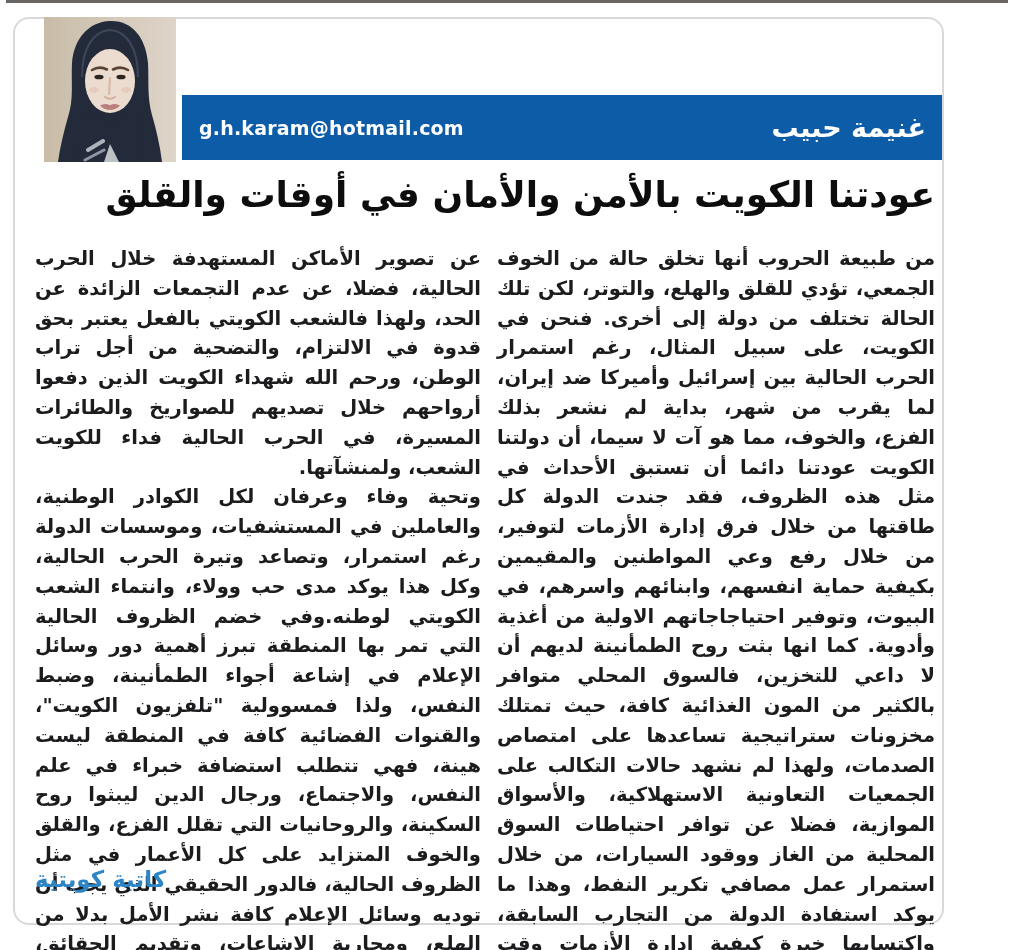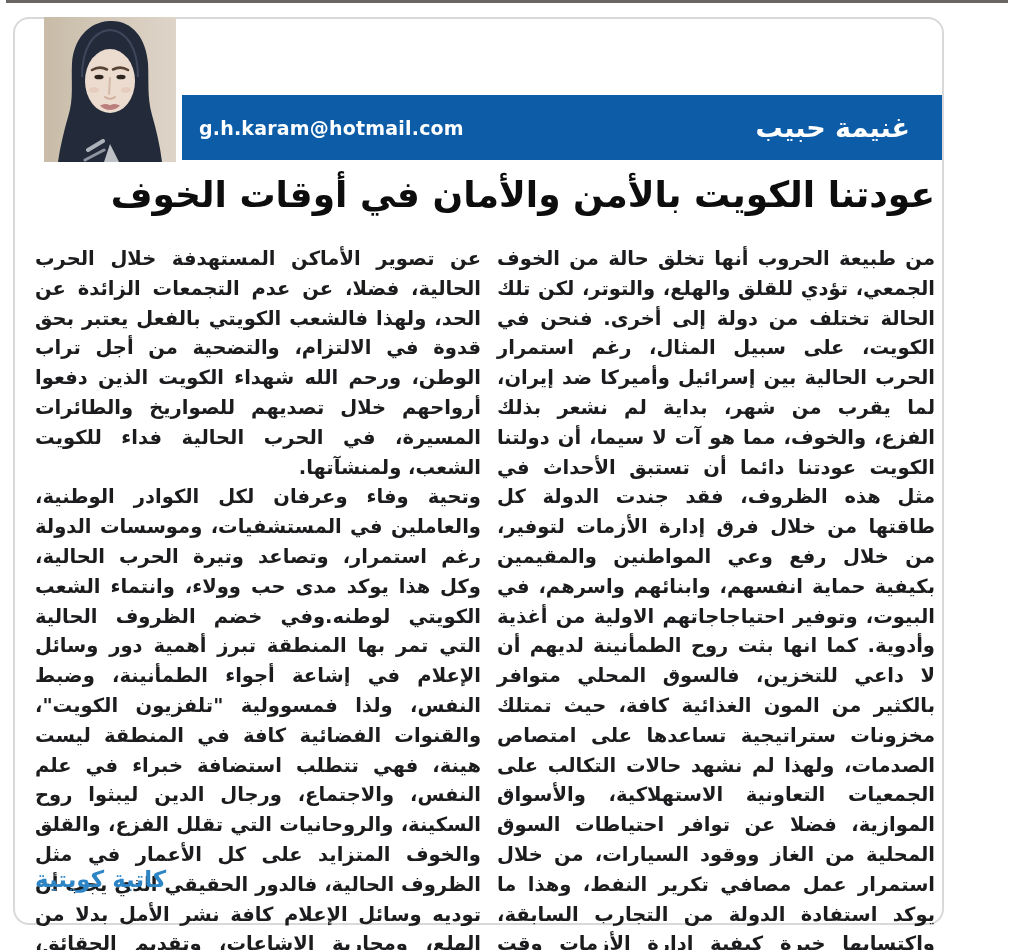--- a/index.html
+++ b/index.html
@@ -15,21 +15,21 @@
 
   .photo { position:absolute; left:44px; top:17px; width:132px; height:145px;
     overflow:hidden; }
 
   .bar { position:absolute; left:182px; top:95px; width:760px; height:65px;
     background:#0d5ca8; display:flex; align-items:center;
     justify-content:space-between; }
   .bar .email { color:#fff; font-weight:700; font-size:19px;
     padding-left:17px; letter-spacing:.2px; direction:ltr; }
   .bar .author { color:#fff; font-weight:700; font-size:27px;
-    padding-right:32px; direction:rtl; }
+    padding-right:16px; direction:rtl; }
 
   .headline { position:absolute; top:174px; right:89px; direction:rtl;
     white-space:nowrap; font-size:36px; font-weight:900; color:#0d0d0d; }
 
   .col { position:absolute; top:244px; direction:rtl; text-align:justify;
     font-weight:700; font-size:19.5px; line-height:29.8px; color:#1c1c1e; }
   .col p { margin:0; }
   .col-first  { right:89px; width:438px; }
   .col-second { left:35px;  width:446px; }
 
@@ -76,21 +76,21 @@
       <path d="M44,133 L59,124" stroke="#cfd4da" stroke-width="4" stroke-linecap="round" opacity="0.8"></path>
       <path d="M41,143 L60,133" stroke="#a9b0ba" stroke-width="3" stroke-linecap="round" opacity="0.8"></path>
     </svg>
   </div>
 
   <div class="bar">
     <span class="email">g.h.karam@hotmail.com</span>
     <span class="author">غنيمة حبيب</span>
   </div>
 
-  <h1 class="headline">عودتنا الكويت بالأمن والأمان في أوقات الخوف</h1>
+  <h1 class="headline">عودتنا الكويت بالأمن والأمان في أوقات والقلق</h1>
 
   <div class="col col-first">
     <p>من طبيعة الحروب أنها تخلق حالة من الخوف الجمعي، تؤدي للقلق والهلع، والتوتر، لكن تلك الحالة تختلف من دولة إلى أخرى. فنحن في الكويت، على سبيل المثال، رغم استمرار الحرب الحالية بين إسرائيل وأميركا ضد إيران، لما يقرب من شهر، بداية لم نشعر بذلك الفزع، والخوف، مما هو آت لا سيما، أن دولتنا الكويت عودتنا دائما أن تستبق الأحداث في مثل هذه الظروف، فقد جندت الدولة كل طاقتها من خلال فرق إدارة الأزمات لتوفير، من خلال رفع وعي المواطنين والمقيمين بكيفية حماية انفسهم، وابنائهم واسرهم، في البيوت، وتوفير احتياجاجاتهم الاولية من أغذية وأدوية. كما انها بثت روح الطمأنينة لديهم أن لا داعي للتخزين، فالسوق المحلي متوافر بالكثير من المون الغذائية كافة، حيث تمتلك مخزونات ستراتيجية تساعدها على امتصاص الصدمات، ولهذا لم نشهد حالات التكالب على الجمعيات التعاونية الاستهلاكية، والأسواق الموازية، فضلا عن توافر احتياطات السوق المحلية من الغاز ووقود السيارات، من خلال استمرار عمل مصافي تكرير النفط، وهذا ما يوكد استفادة الدولة من التجارب السابقة، واكتسابها خبرة كيفية إدارة الأزمات وقت المحن.</p>
 
   </div>
 
   <div class="col col-second">
     <p>عن تصوير الأماكن المستهدفة خلال الحرب الحالية، فضلا، عن عدم التجمعات الزائدة عن الحد، ولهذا فالشعب الكويتي بالفعل يعتبر بحق قدوة في الالتزام، والتضحية من أجل تراب الوطن، ورحم الله شهداء الكويت الذين دفعوا أرواحهم خلال تصديهم للصواريخ والطائرات المسيرة، في الحرب الحالية فداء للكويت الشعب، ولمنشآتها.</p>
     <p>وتحية وفاء وعرفان لكل الكوادر الوطنية، والعاملين في المستشفيات، وموسسات الدولة رغم استمرار، وتصاعد وتيرة الحرب الحالية، وكل هذا يوكد مدى حب وولاء، وانتماء الشعب الكويتي لوطنه.وفي خضم الظروف الحالية التي تمر بها المنطقة تبرز أهمية دور وسائل الإعلام في إشاعة أجواء الطمأنينة، وضبط النفس، ولذا فمسوولية "تلفزيون الكويت"، والقنوات الفضائية كافة في المنطقة ليست هينة، فهي تتطلب استضافة خبراء في علم النفس، والاجتماع، ورجال الدين ليبثوا روح السكينة، والروحانيات التي تقلل الفزع، والقلق والخوف المتزايد على كل الأعمار في مثل الظروف الحالية، فالدور الحقيقي الذي يجب أن توديه وسائل الإعلام كافة نشر الأمل بدلا من الهلع، ومحاربة الاشاعات، وتقديم الحقائق، وتعزيز الولاء للوطن.</p>
   </div>

